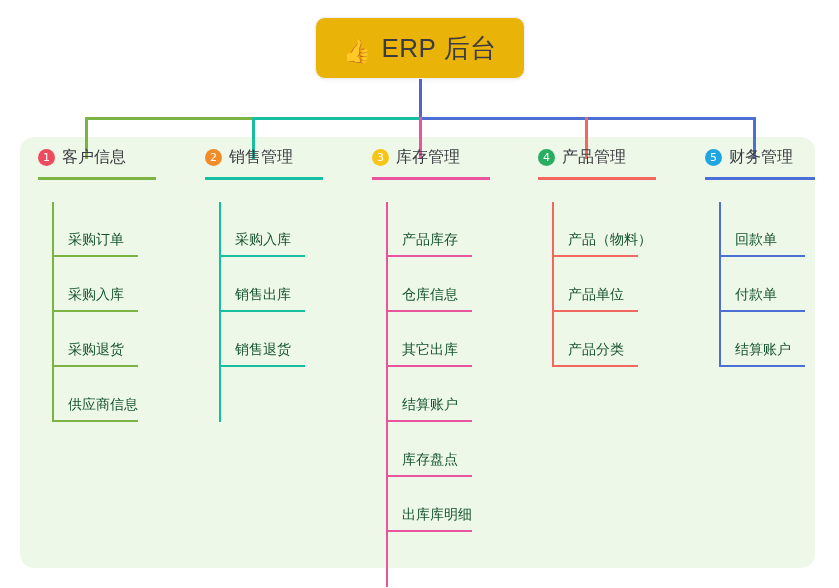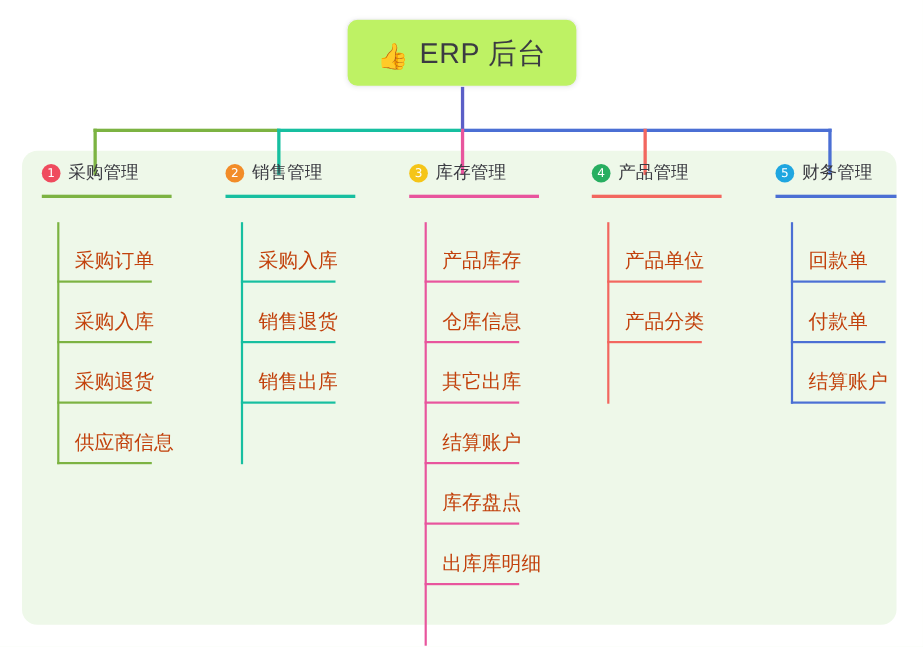--- a/index.html
+++ b/index.html
@@ -31,21 +31,21 @@
     border-radius: 14px;
   }
 
   
   #root-card {
     position: absolute;
     left: 315px;
     top: 17px;
     width: 210px;
     height: 62px;
-    background: #bef264;
+    background: #eab308;
     border: 1px solid #f0f0f2;
     border-radius: 10px;
     box-shadow: 0 1px 4px rgba(60,60,90,0.08);
     display: flex;
     align-items: center;
     justify-content: center;
     box-sizing: border-box;
   }
   #root-label {
     font-size: 26px;
@@ -116,22 +116,22 @@
   }
   .leaf {
     position: relative;
     height: 55px;
     box-sizing: border-box;
   }
   .leaf-label {
     position: absolute;
     left: 30px;
     bottom: 8px;
-    font-size: 18px;
-    color: #c2410c;
+    font-size: 14px;
+    color: #14532d;
     white-space: nowrap;
   }
   .leaf-rule {
     position: absolute;
     left: 14px;
     bottom: 0;
     height: 2px;
     width: 86px;
   }
 </style>
@@ -157,21 +157,21 @@
   <div class="conn vline" style="left:85px; top:117px; height:42px; background:#7cb342;"></div>
   <div class="conn vline" style="left:252px; top:117px; height:42px; background:#17bfa0;"></div>
   <div class="conn vline" style="left:419px; top:117px; height:42px; background:#e8559d;"></div>
   <div class="conn vline" style="left:585px; top:117px; height:42px; background:#f2675f;"></div>
   <div class="conn vline" style="left:753px; top:117px; height:42px; background:#4b6fd4;"></div>
 
   <div id="columns-host">
       <div class="column" style="left: 38px;">
         <div class="col-head">
           <span class="badge" style="background: rgb(239, 75, 94);">1</span>
-          <span class="col-title">采购管理</span>
+          <span class="col-title">客户信息</span>
           <div class="head-rule" style="background: rgb(124, 179, 66); width: 118px;"></div>
         </div>
         <div class="leaves">
           <div class="trunk" style="background: rgb(124, 179, 66); height: 220px;"></div>
           <div class="leaf">
             <span class="leaf-label">采购订单</span>
             <div class="leaf-rule" style="background: rgb(124, 179, 66);"></div>
           </div>
           <div class="leaf">
             <span class="leaf-label">采购入库</span>
@@ -193,25 +193,25 @@
           <span class="col-title">销售管理</span>
           <div class="head-rule" style="background: rgb(23, 191, 160); width: 118px;"></div>
         </div>
         <div class="leaves">
           <div class="trunk" style="background: rgb(23, 191, 160); height: 220px;"></div>
           <div class="leaf">
             <span class="leaf-label">采购入库</span>
             <div class="leaf-rule" style="background: rgb(23, 191, 160);"></div>
           </div>
           <div class="leaf">
+            <span class="leaf-label">销售出库</span>
+            <div class="leaf-rule" style="background: rgb(23, 191, 160);"></div>
+          </div>
+          <div class="leaf">
             <span class="leaf-label">销售退货</span>
-            <div class="leaf-rule" style="background: rgb(23, 191, 160);"></div>
-          </div>
-          <div class="leaf">
-            <span class="leaf-label">销售出库</span>
             <div class="leaf-rule" style="background: rgb(23, 191, 160);"></div>
           </div>
         </div>
       </div>
       <div class="column" style="left: 372px;">
         <div class="col-head">
           <span class="badge" style="background: rgb(245, 197, 24);">3</span>
           <span class="col-title">库存管理</span>
           <div class="head-rule" style="background: rgb(232, 85, 157); width: 118px;"></div>
         </div>
@@ -245,20 +245,24 @@
       </div>
       <div class="column" style="left: 538px;">
         <div class="col-head">
           <span class="badge" style="background: rgb(39, 174, 96);">4</span>
           <span class="col-title">产品管理</span>
           <div class="head-rule" style="background: rgb(242, 103, 95); width: 118px;"></div>
         </div>
         <div class="leaves">
           <div class="trunk" style="background: rgb(242, 103, 95); height: 165px;"></div>
           <div class="leaf">
+            <span class="leaf-label">产品（物料）</span>
+            <div class="leaf-rule" style="background: rgb(242, 103, 95);"></div>
+          </div>
+          <div class="leaf">
             <span class="leaf-label">产品单位</span>
             <div class="leaf-rule" style="background: rgb(242, 103, 95);"></div>
           </div>
           <div class="leaf">
             <span class="leaf-label">产品分类</span>
             <div class="leaf-rule" style="background: rgb(242, 103, 95);"></div>
           </div>
         </div>
       </div>
       <div class="column" style="left: 705px;">

